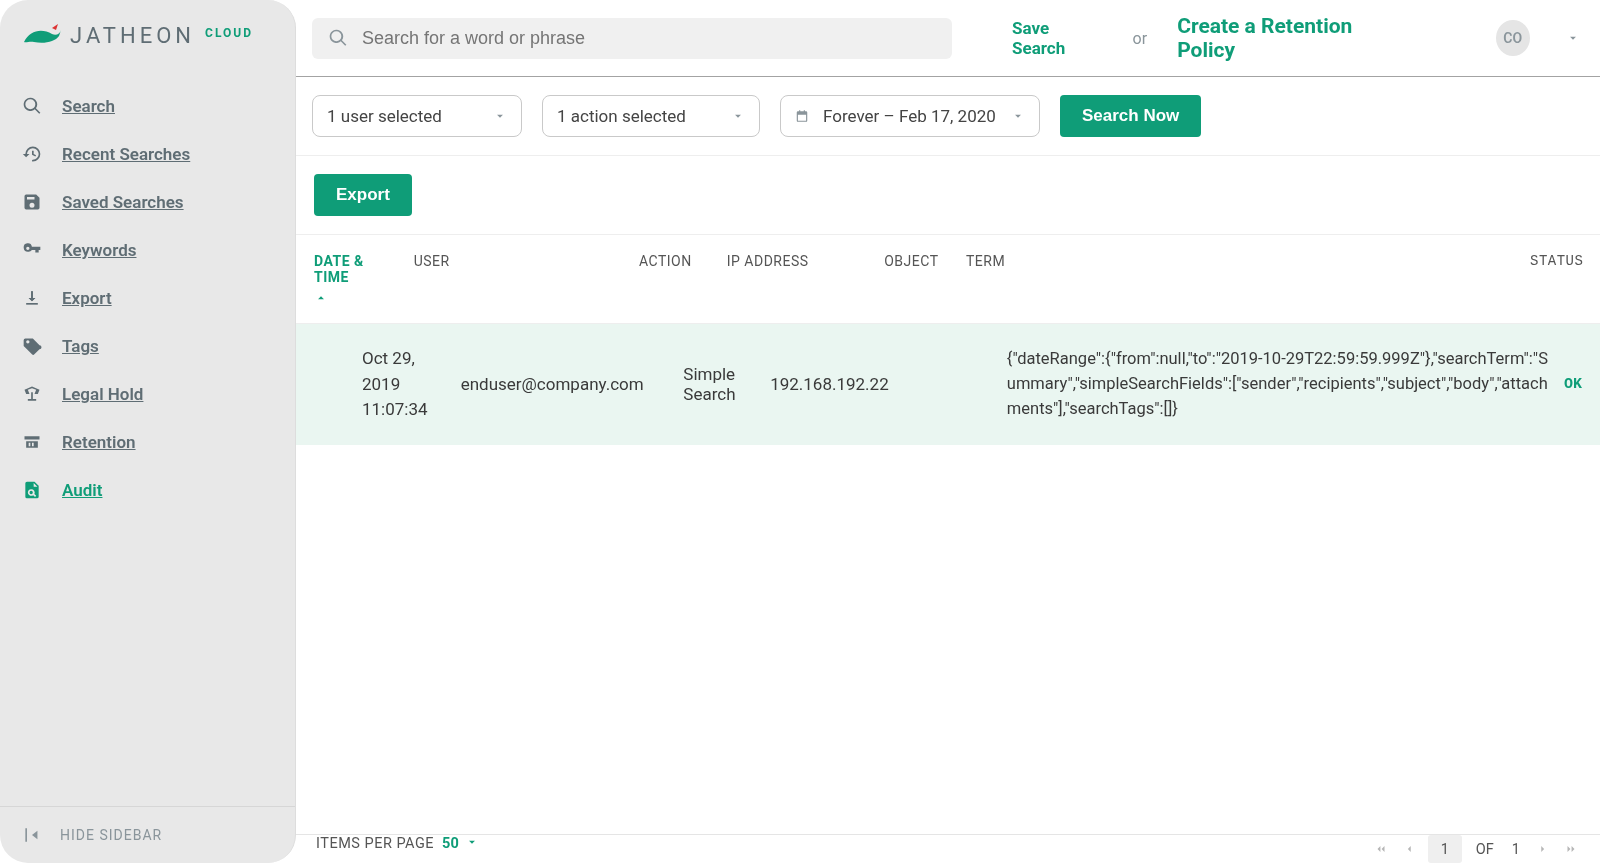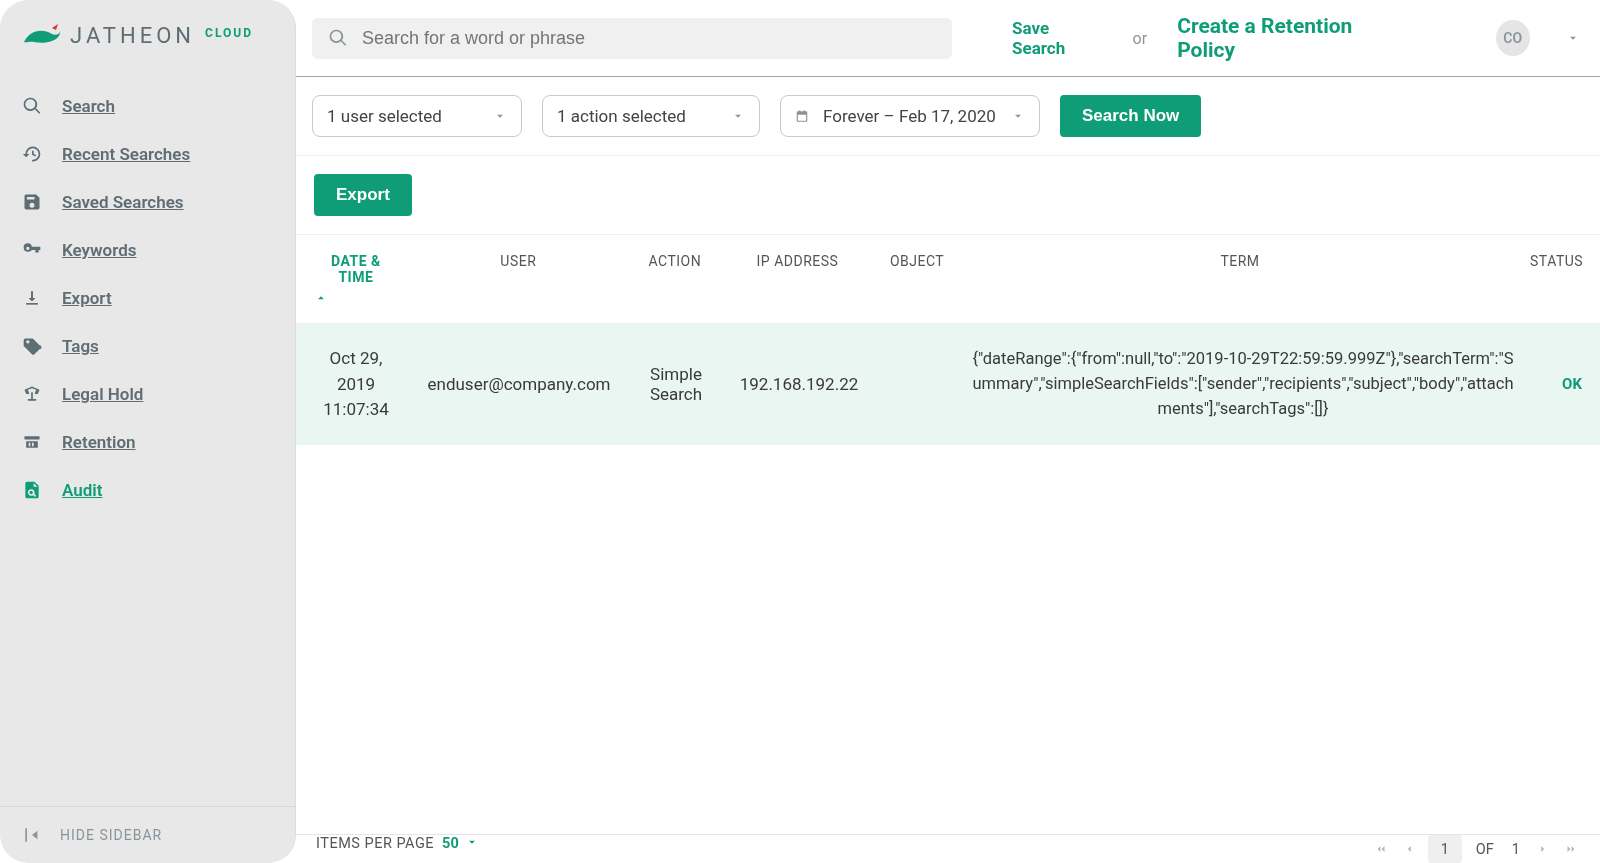--- a/index.html
+++ b/index.html
@@ -37,34 +37,34 @@
   .btn-primary { background:#0f9d78; color:#fff; border:none; border-radius:4px; padding:11px 22px; font-size:17px; font-weight:600; cursor:pointer; }
   .dd.user { width: 210px; }
   .dd.action { width: 218px; }
   .dd.calendar { width: 260px; justify-content: flex-start; }
   .dd.calendar .chev { margin-left:auto; }
   
   .export-bar { padding: 18px 18px; border-bottom:1px solid #eee; }
   
   .table { flex:1; overflow:auto; }
   .thead { display:flex; padding: 18px 10px; border-bottom:1px solid #eee; font-size:14px; color:#555; letter-spacing:0.5px;}
-  .th, .td { padding: 0 8px; text-align: center; }
+  .th, .td { padding: 0 8px; }
   .col-date  { width: 100px; }
   .col-user  { width: 226px; }
   .col-action{ width: 88px; }
   .col-ip    { width: 158px; }
   .col-object{ width: 82px; }
   .col-term  { width: 566px; }
-  .col-status{ width: 68px; text-align:right; flex:1;}
+  .col-status{ width: 68px; text-align:left; flex:1;font-family:Liberation Mono, monospace;}
   .th.date { color:#0f9d78; font-weight:700; display:flex; align-items:flex-end; gap:6px; flex-wrap: wrap;}
   .th.date .sort-ico { color:#0f9d78; }
   .trow { display:flex; padding: 22px 10px; background:#eaf6f1; font-size:17px; color:#3a3a3a; align-items:center;}
   .td.term { font-size:16.5px; word-break: break-all; line-height:1.5;}
   .td.status { color:#0f9d78; font-weight:700; font-size:15px;}
-  .td.date { line-height:1.5;}
+  .td.date { line-height:1.5;margin-left:48px;}
   
   .pager { border-top:1px solid #e5e5e5; padding: 0 20px; display:flex; align-items:flex-start; font-size:14.5px; color:#555; }
   .ipp { letter-spacing:0.5px; }
   .ipp-val { color:#0f9d78; font-weight:700; margin-left:8px; cursor:pointer;}
   .ipp-chev { color:#0f9d78; margin-left:6px; cursor:pointer;}
   .pager-spacer { flex:1; }
   .pg-ctrl { display:flex; align-items:center; gap:10px; color:#b6b6b6;}
   .pg-ctrl .pg-input { width:34px; height:28px; background:#efefef; display:flex; align-items:center; justify-content:center; border-radius:3px; color:#555;}
   .pg-ctrl .of { color:#555; margin: 0 4px;}
   .pg-ico { cursor:pointer; padding:0 2px;}

